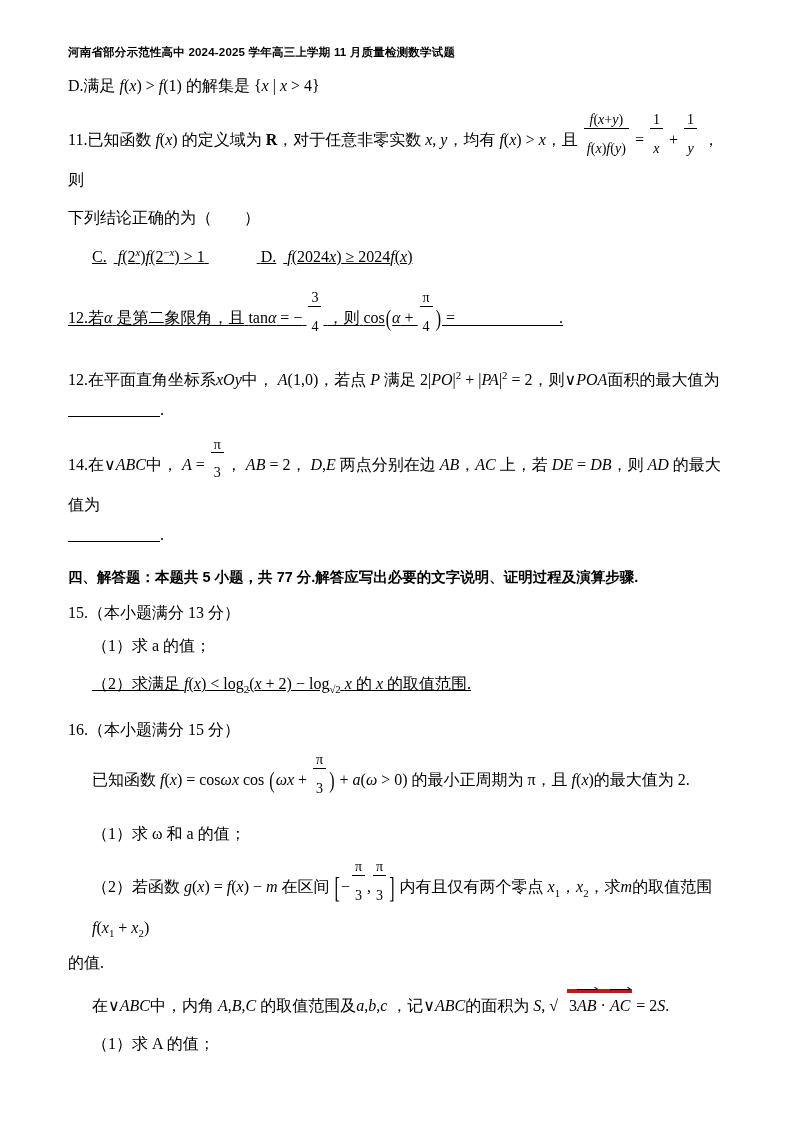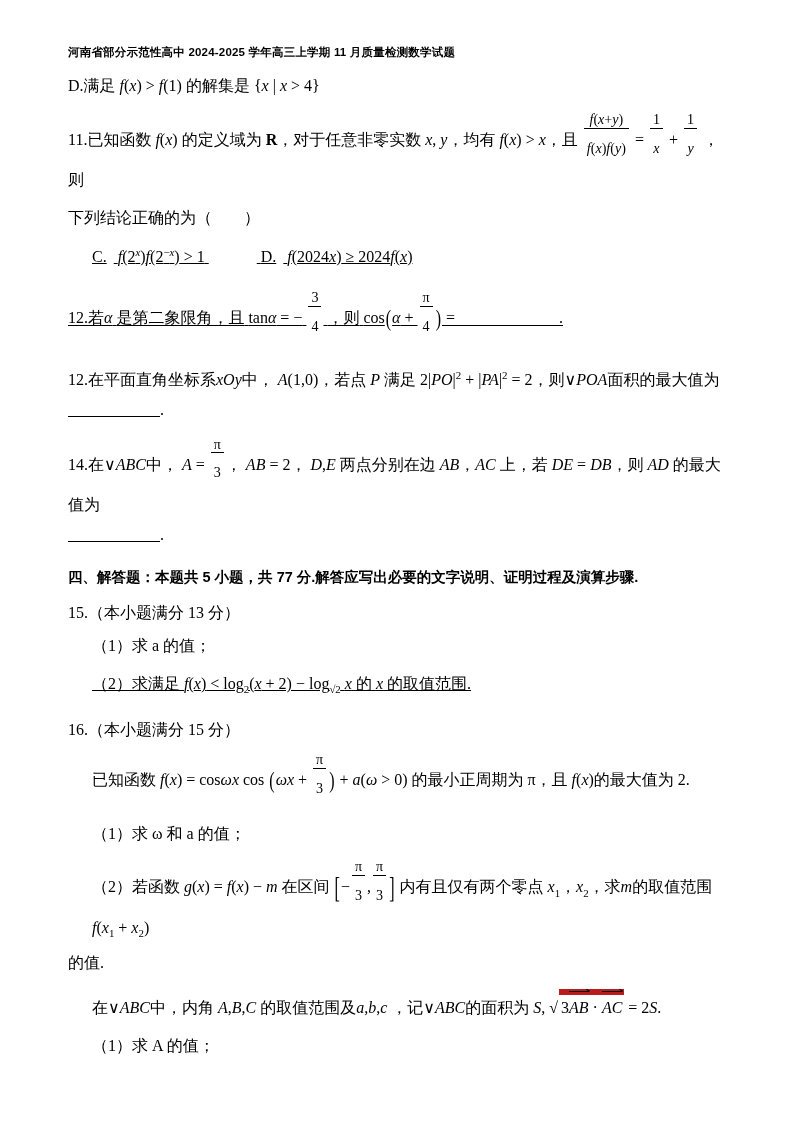--- a/index.html
+++ b/index.html
@@ -87,23 +87,23 @@
   sup.e { font-size: 0.68em; vertical-align: super; font-style: italic; }
   sup.en { font-size: 0.68em; vertical-align: super; font-style: normal; }
   sub.s { font-size: 0.68em; vertical-align: sub; font-style: normal; }
 
   .sqrt {
     display: inline-block;
     position: relative;
     font-style: normal;
   }
   .sqrt > .radicand {
-    border-top: 6px solid #b91c1c;
+    border-top: 4px solid #b91c1c;
     padding: 0 2px 0 2px;
-    margin-left: 1px;
+    margin-left: 9px;
     display: inline-block;
   }
   .vec {
     display: inline-block;
     position: relative;
     font-style: italic;
     padding-top: 1px;
   }
   .vec::before {
     content: "";

